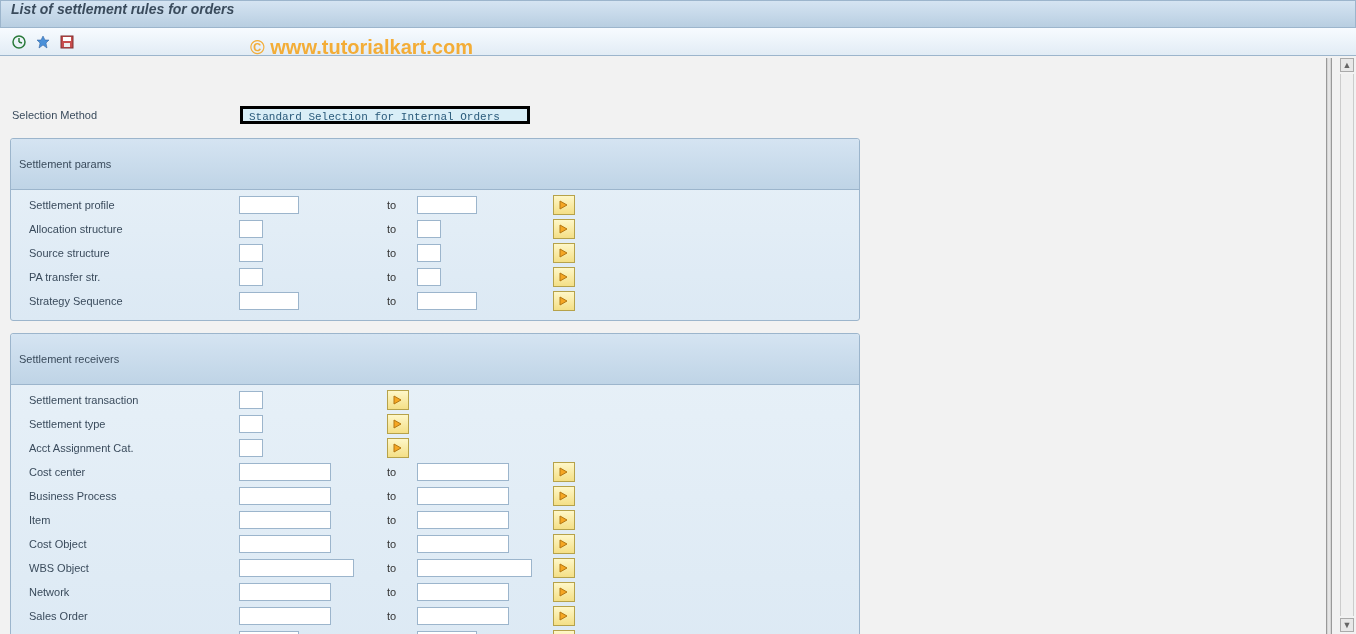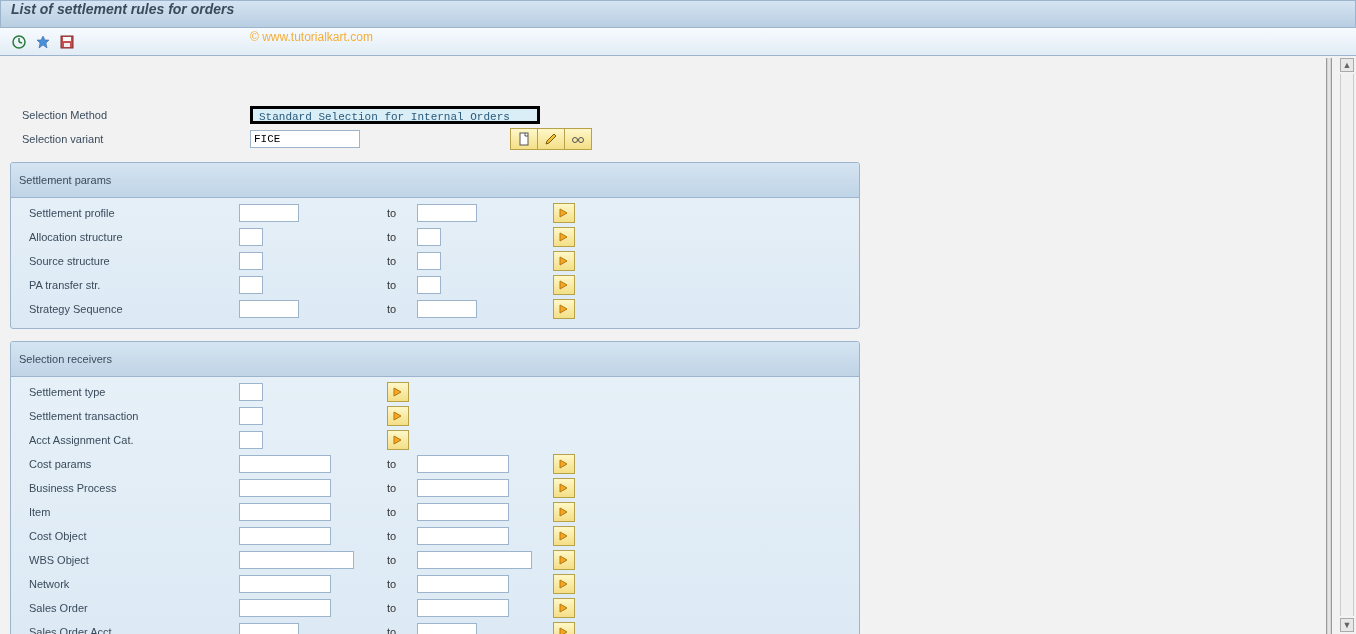--- a/index.html
+++ b/index.html
@@ -39,24 +39,24 @@
     width: 18px;
     height: 18px;
     display: flex;
     align-items: center;
     justify-content: center;
     cursor: pointer;
   }
   .watermark {
     position: absolute;
     left: 250px;
-    top: 2px;
+    top: 8px;
     color: #f5a623;
-    font-size: 12px;
-    font-weight: normal;
+    font-size: 20px;
+    font-weight: bold;
     opacity: 0.9;
     font-style: normal;
   }
   .content-area {
     padding: 18px 10px 10px 10px;
     position: relative;
   }
   .scroll-indicator {
     position: absolute;
     right: 2px;
@@ -96,21 +96,20 @@
   .row {
     display: flex;
     align-items: center;
     height: 22px;
     margin-bottom: 2px;
   }
   .label {
     width: 230px;
     padding-left: 2px;
     color: #3a4b5c;
-    margin-left: 10px;
   }
   .label-indent {
     width: 220px;
     padding-left: 10px;
     color: #3a4b5c;
   }
   .display-box {
     background: #d9eef7;
     border: 3px solid #000000;
     padding: 2px 6px;
@@ -158,21 +157,21 @@
   .group {
     border: 1px solid #9cb5cc;
     background: linear-gradient(to bottom, #e8f1f8 0%, #dce9f4 100%);
     margin-top: 12px;
     width: 850px;
     border-radius: 3px;
   }
   .group-header {
     background: linear-gradient(to bottom, #d5e4f2, #bfd4e6);
     border-bottom: 1px solid #9cb5cc;
-    padding: 11px 8px;
+    padding: 19px 8px;
     color: #3a4b5c;
     font-size: 11px;
     border-top-left-radius: 3px;
     border-top-right-radius: 3px;
   }
   .group-body { padding: 4px 8px 6px 8px; }
 
   .arrow-btn {
     width: 22px;
     height: 20px;
@@ -224,44 +223,20 @@
 
 <div class="content-area">
 
   <div style="height:30px"></div>
 
   <div class="row">
     <span class="label">Selection Method</span>
     <span class="display-box">Standard Selection for Internal Orders</span>
   </div>
 
-  <div class="row">
-    <span class="label">Selection variant</span>
-    <input type="text" class="w-l" style="width: 110px;" value="FICE">
-    <div class="variant-btns">
-      <div class="mini-btn">
-        <svg width="14" height="14" viewBox="0 0 14 14">
-            <rect x="3" y="1" width="8" height="12" fill="#fff" stroke="#555"></rect>
-            <polyline points="8,1 8,4 11,4" fill="none" stroke="#555"></polyline>
-          </svg>
-      </div>
-      <div class="mini-btn">
-        <svg width="14" height="14" viewBox="0 0 14 14">
-            <polygon points="2,12 3,9 10,2 12,4 5,11" fill="#f4c430" stroke="#7a5a10"></polygon>
-          </svg>
-      </div>
-      <div class="mini-btn">
-        <svg width="14" height="14" viewBox="0 0 14 14">
-            <circle cx="4" cy="8" r="2.5" fill="none" stroke="#555"></circle>
-            <circle cx="10" cy="8" r="2.5" fill="none" stroke="#555"></circle>
-            <line x1="6.5" y1="8" x2="7.5" y2="8" stroke="#555"></line>
-          </svg>
-      </div>
-    </div>
-  </div>
 
   <div class="group">
     <div class="group-header">Settlement params</div>
     <div class="group-body" id="params-body">
         <div class="row">
     <span class="label-indent">Settlement profile</span>
     <div class="col-from">
             <input type="text" class="w-m" style="">
           </div>
     <span class="col-to-lbl">to</span>
@@ -341,63 +316,63 @@
     <svg width="12" height="12" viewBox="0 0 12 12">
                 <polygon points="2,2 9,6 2,10" fill="#f5a623" stroke="#b37712"></polygon>
               </svg>
   </div>
           </div>
         </div>
       </div>
   </div>
 
   <div class="group">
-    <div class="group-header">Selection receivers</div>
+    <div class="group-header">Settlement receivers</div>
     <div class="group-body" id="receivers-body">
         <div class="row">
+    <span class="label-indent">Settlement transaction</span>
+    <div class="col-from">
+            <input type="text" class="w-xs" style="">
+          </div>
+    <div class="arrow-col" style="margin-left:0">
+            <div class="arrow-btn">
+    <svg width="12" height="12" viewBox="0 0 12 12">
+                <polygon points="2,2 9,6 2,10" fill="#f5a623" stroke="#b37712"></polygon>
+              </svg>
+  </div>
+          </div>
+        </div>
+        <div class="row">
     <span class="label-indent">Settlement type</span>
     <div class="col-from">
             <input type="text" class="w-xs" style="">
           </div>
     <div class="arrow-col" style="margin-left:0">
             <div class="arrow-btn">
     <svg width="12" height="12" viewBox="0 0 12 12">
                 <polygon points="2,2 9,6 2,10" fill="#f5a623" stroke="#b37712"></polygon>
               </svg>
   </div>
           </div>
         </div>
         <div class="row">
-    <span class="label-indent">Settlement transaction</span>
+    <span class="label-indent">Acct Assignment Cat.</span>
     <div class="col-from">
             <input type="text" class="w-xs" style="">
           </div>
     <div class="arrow-col" style="margin-left:0">
             <div class="arrow-btn">
     <svg width="12" height="12" viewBox="0 0 12 12">
                 <polygon points="2,2 9,6 2,10" fill="#f5a623" stroke="#b37712"></polygon>
               </svg>
   </div>
           </div>
         </div>
         <div class="row">
-    <span class="label-indent">Acct Assignment Cat.</span>
-    <div class="col-from">
-            <input type="text" class="w-xs" style="">
-          </div>
-    <div class="arrow-col" style="margin-left:0">
-            <div class="arrow-btn">
-    <svg width="12" height="12" viewBox="0 0 12 12">
-                <polygon points="2,2 9,6 2,10" fill="#f5a623" stroke="#b37712"></polygon>
-              </svg>
-  </div>
-          </div>
-        </div>
-        <div class="row">
-    <span class="label-indent">Cost params</span>
+    <span class="label-indent">Cost center</span>
     <div class="col-from">
             <input type="text" class="w-l" style="">
           </div>
     <span class="col-to-lbl">to</span>
     <div class="col-to">
             <input type="text" class="w-l" style="">
           </div>
     <div class="arrow-col">
             <div class="arrow-btn">
     <svg width="12" height="12" viewBox="0 0 12 12">

